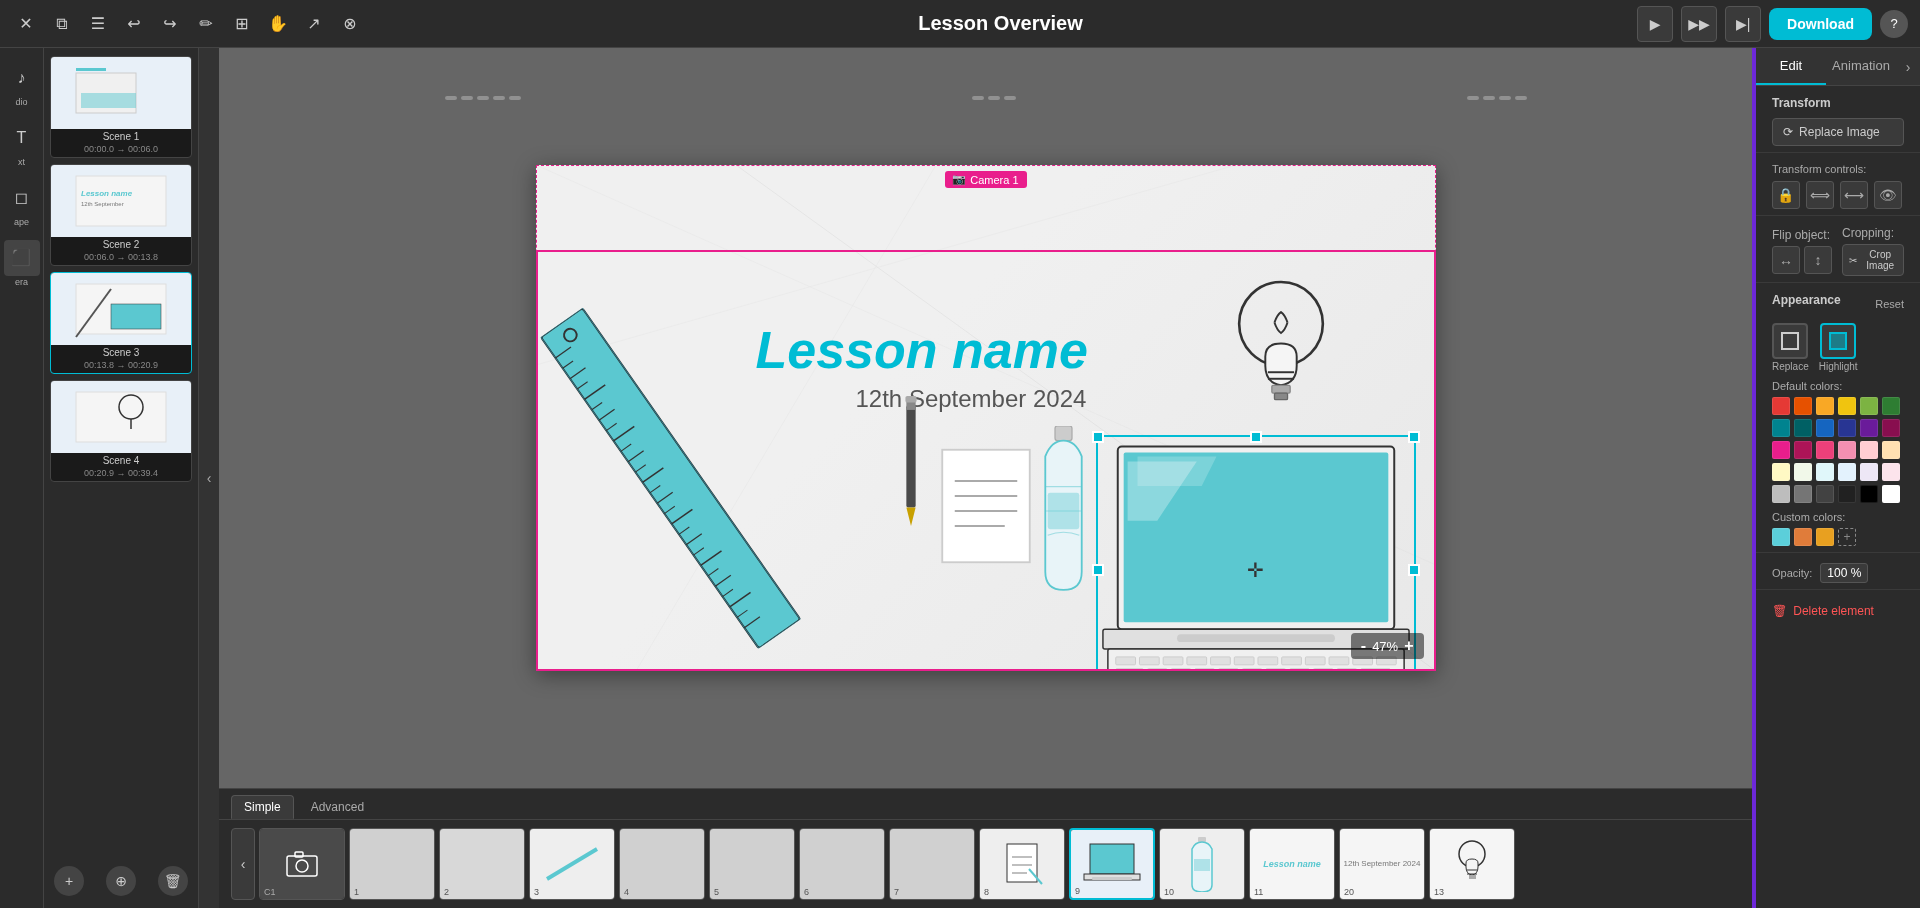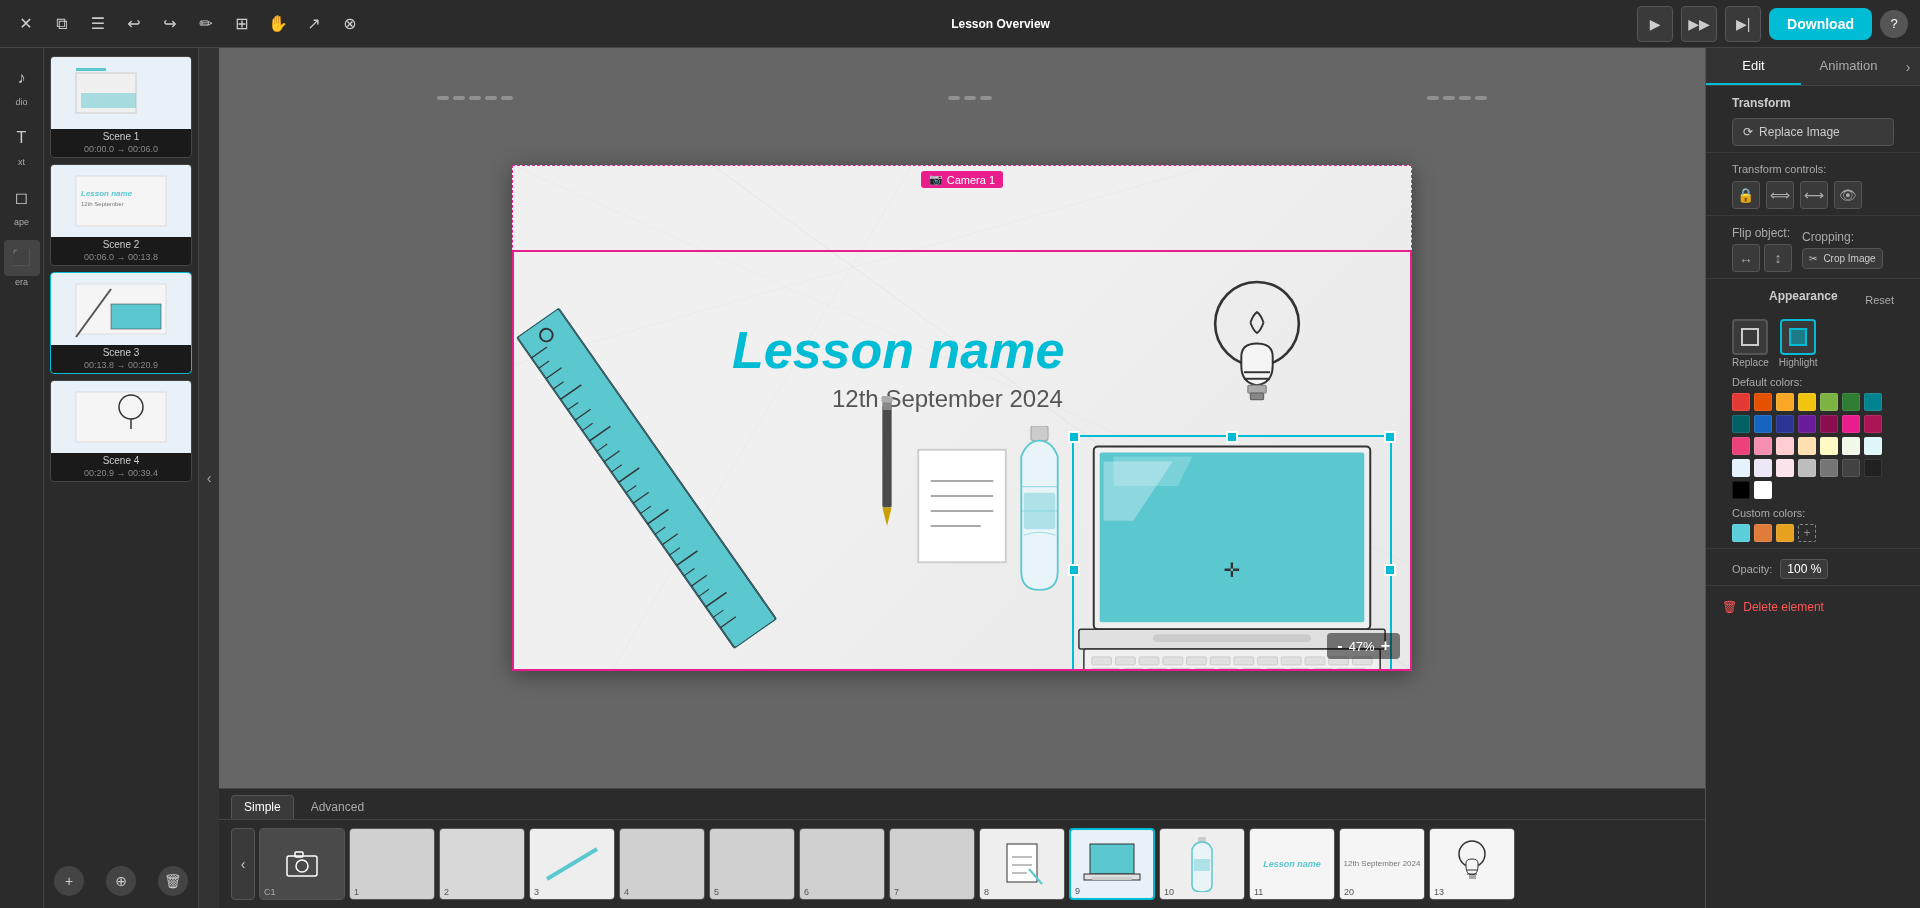--- a/index.html
+++ b/index.html
@@ -12,21 +12,21 @@
       display: flex;
       align-items: center;
       padding: 0 12px;
       gap: 8px;
       border-bottom: 1px solid #444;
       flex-shrink: 0;
     }
     .topbar-title {
       flex: 1;
       text-align: center;
-      font-size: 12px;
+      font-size: 20px;
       font-weight: bold;
       color: #fff;
     }
     .topbar-icon {
       width: 28px;
       height: 28px;
       display: flex;
       align-items: center;
       justify-content: center;
       cursor: pointer;
@@ -415,23 +415,23 @@
       align-items: center;
       justify-content: center;
       cursor: pointer;
       color: #ccc;
       font-size: 14px;
       flex-shrink: 0;
     }
 
     
     .right-panel {
-      width: 215px;
+      width: 168px;
       background: #2b2b2b;
-      border-left: 1px solid #6d28d9;
+      border-left: 4px solid #6d28d9;
       overflow-y: auto;
       flex-shrink: 0;
       display: flex;
       flex-direction: column;
     }
     .right-panel-tabs {
       display: flex;
       border-bottom: 1px solid #444;
       background: #333;
     }
@@ -451,21 +451,21 @@
     .right-tab-arrow {
       width: 24px;
       display: flex;
       align-items: center;
       justify-content: center;
       cursor: pointer;
       color: #aaa;
       font-size: 14px;
     }
     .right-section {
-      padding: 10px 26px 6px;
+      padding: 10px 16px 6px;
       border-bottom: 1px solid #3a3a3a;
     }
     .right-section-title {
       font-size: 12px;
       font-weight: bold;
       color: #ccc;
       margin-bottom: 8px;
     }
     .replace-image-btn {
       display: flex;
@@ -519,21 +519,20 @@
     }
     .flip-btns, .crop-btns {
       display: flex;
       gap: 4px;
     }
     .appearance-header {
       display: flex;
       justify-content: space-between;
       align-items: center;
       margin-bottom: 8px;
-      margin-left: 37px;
     }
     .reset-btn {
       font-size: 11px;
       color: #aaa;
       cursor: pointer;
       background: none;
       border: none;
       padding: 0;
     }
     .stroke-highlight-row {

